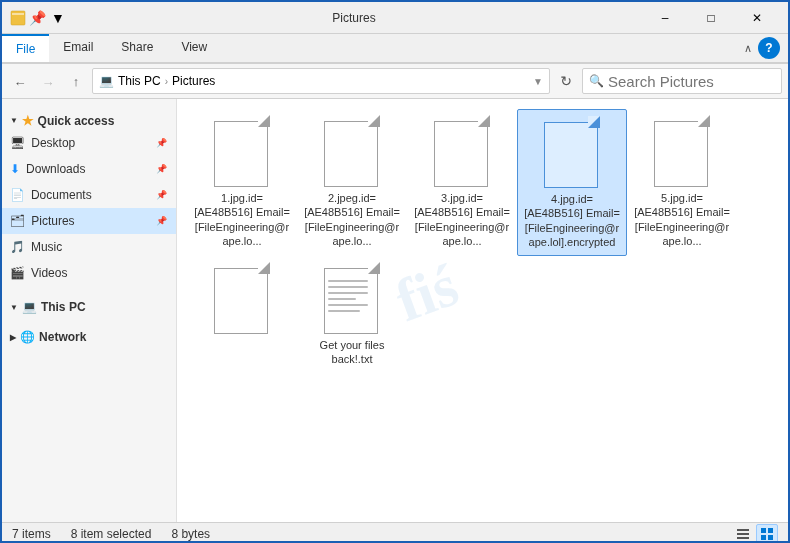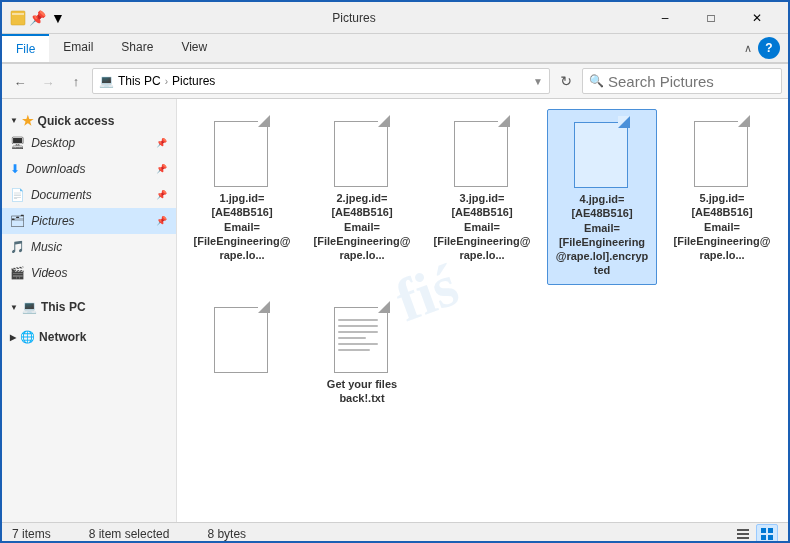--- a/index.html
+++ b/index.html
@@ -59,30 +59,30 @@
     
     .sidebar {
       width: 175px; min-width: 175px; background: #f5f5f5;
       border-right: 1px solid #e0e0e0; padding: 8px 0; overflow-y: auto;
     }
     .sidebar-item {
       display: flex; align-items: center; padding: 3px 8px; cursor: pointer;
       font-size: 12px; color: #333; gap: 6px; height: 26px;
     }
     .sidebar-item.active { background: #d0e8ff; }
-    .sidebar-item .label { flex: 1; white-space: nowrap; overflow: hidden; text-overflow: ellipsis; font-style: italic; }
+    .sidebar-item .label { flex: 1; white-space: nowrap; overflow: hidden; text-overflow: ellipsis; }
     .sidebar-item .pin-icon { color: #888; font-size: 9px; }
     .sidebar-section-header {
       display: flex; align-items: center; padding: 6px 8px 2px 8px;
       font-size: 12px; color: #333; font-weight: bold; cursor: pointer; gap: 4px;
     }
 
     
     .file-area { flex: 1; background: white; overflow: auto; padding: 10px; }
-    .files-grid { display: flex; flex-wrap: wrap; gap: 10px; align-content: flex-start; font-weight: bold; }
+    .files-grid { display: flex; flex-wrap: wrap; align-content: flex-start; }
 
     .file-item {
       width: 110px; display: flex; flex-direction: column; align-items: center;
       padding: 6px; cursor: pointer; border-radius: 2px; text-align: center;
     }
     .file-item.selected { background: #cce5ff; border: 1px solid #99caff; }
 
     .file-icon-doc {
       width: 64px; height: 72px; position: relative;
     }
@@ -119,21 +119,21 @@
 
     .file-label {
       font-size: 11px; color: #333; margin-top: 4px; word-break: break-word;
       line-height: 1.3; text-align: center; max-width: 100px;
     }
 
     
     .status-bar {
       height: 22px; background: #f0f0f0; border-top: 1px solid #d0d0d0;
       display: flex; align-items: center; padding: 0 10px; font-size: 12px;
-      color: #333; gap: 38px;
+      color: #333; gap: 20px;
     }
     .status-bar-right { margin-left: auto; display: flex; gap: 2px; }
     .view-btn { width: 22px; height: 20px; display: flex; align-items: center; justify-content: center; cursor: pointer; border-radius: 2px; }
     .view-btn.active { background: #d0e8ff; border: 1px solid #99caff; }
 
     
     .watermark {
       position: absolute; font-size: 60px; font-weight: bold; color: rgba(100,160,220,0.13);
       transform: rotate(-20deg); pointer-events: none; z-index: 0;
       font-family: serif; left: 220px; top: 160px; user-select: none;

